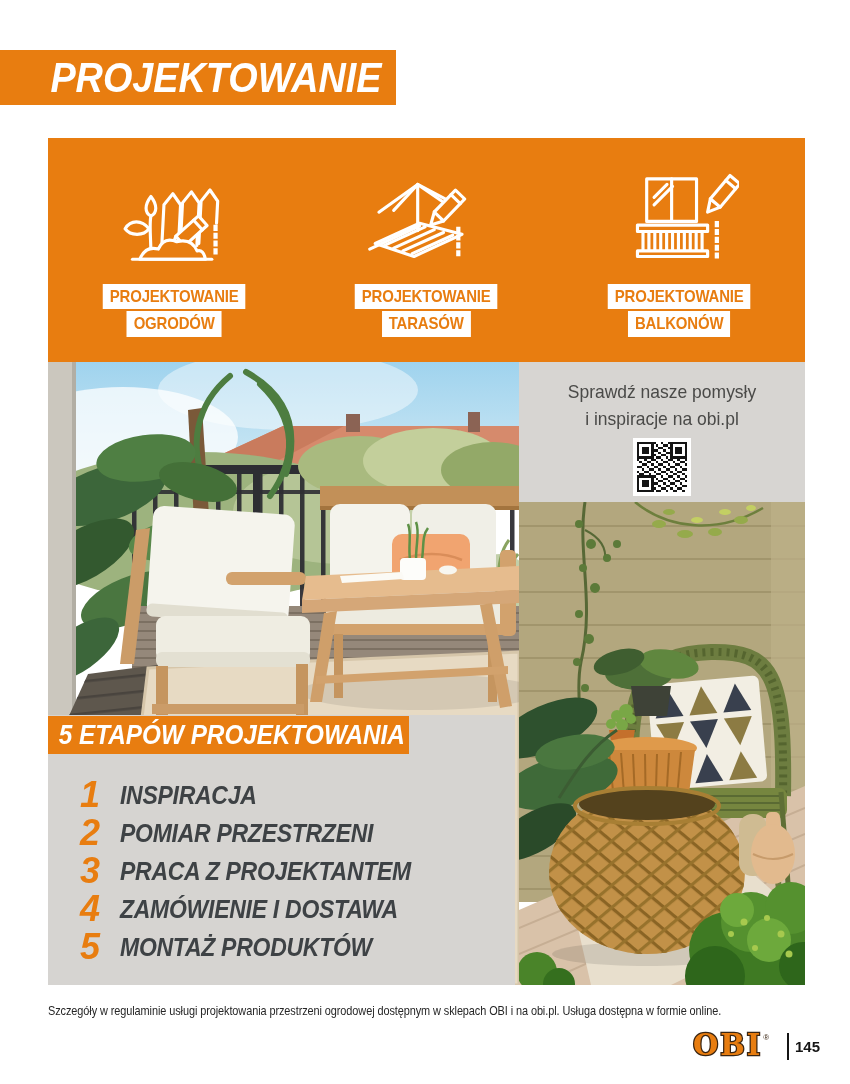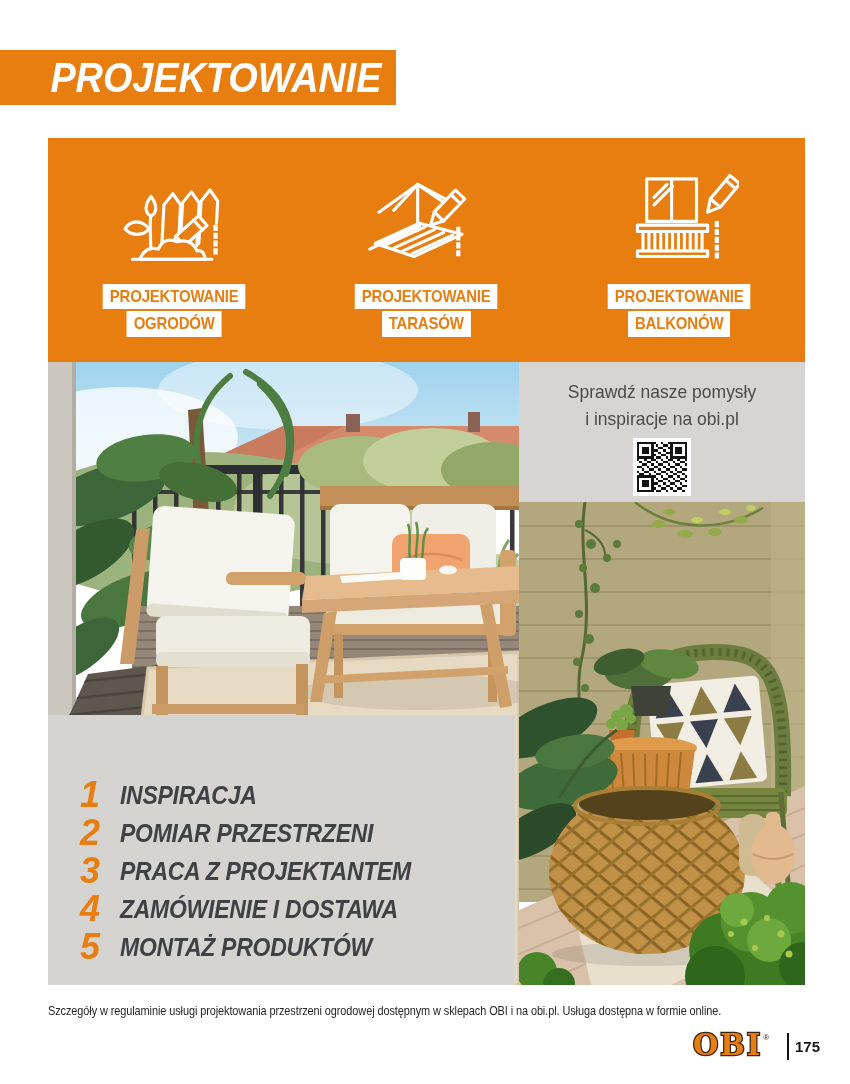--- a/index.html
+++ b/index.html
@@ -839,20 +839,23 @@
               <i style="grid-area:21/18;background:transparent"></i>
               <i style="grid-area:21/19;background:transparent"></i>
               <i style="grid-area:21/20"></i>
               <i style="grid-area:21/21;background:transparent"></i>
             </div>
           </div>
       </div>
     </div>
 
     <div class="steps">
+      <div class="steps-banner">
+        <span>5 ETAPÓW PROJEKTOWANIA</span>
+      </div>
       <ol>
         <li>
           <span class="step-num">1</span>
           <span class="step-label">INSPIRACJA</span>
         </li>
         <li>
           <span class="step-num">2</span>
           <span class="step-label">POMIAR PRZESTRZENI</span>
         </li>
         <li>
@@ -873,16 +876,16 @@
 
   <div class="disclaimer">Szczegóły w regulaminie usługi projektowania przestrzeni ogrodowej dostępnym w sklepach OBI i na obi.pl. Usługa dostępna w formie online.</div>
 
   <div class="brand">
     <span class="obi">OBI</span>
     <span class="reg">®</span>
   </div>
 
   <div class="pagenum-wrap">
     <span class="divider"></span>
-    <span class="pagenum">175</span>
+    <span class="pagenum">145</span>
   </div>
 
 </div>
 
 </body></html>

